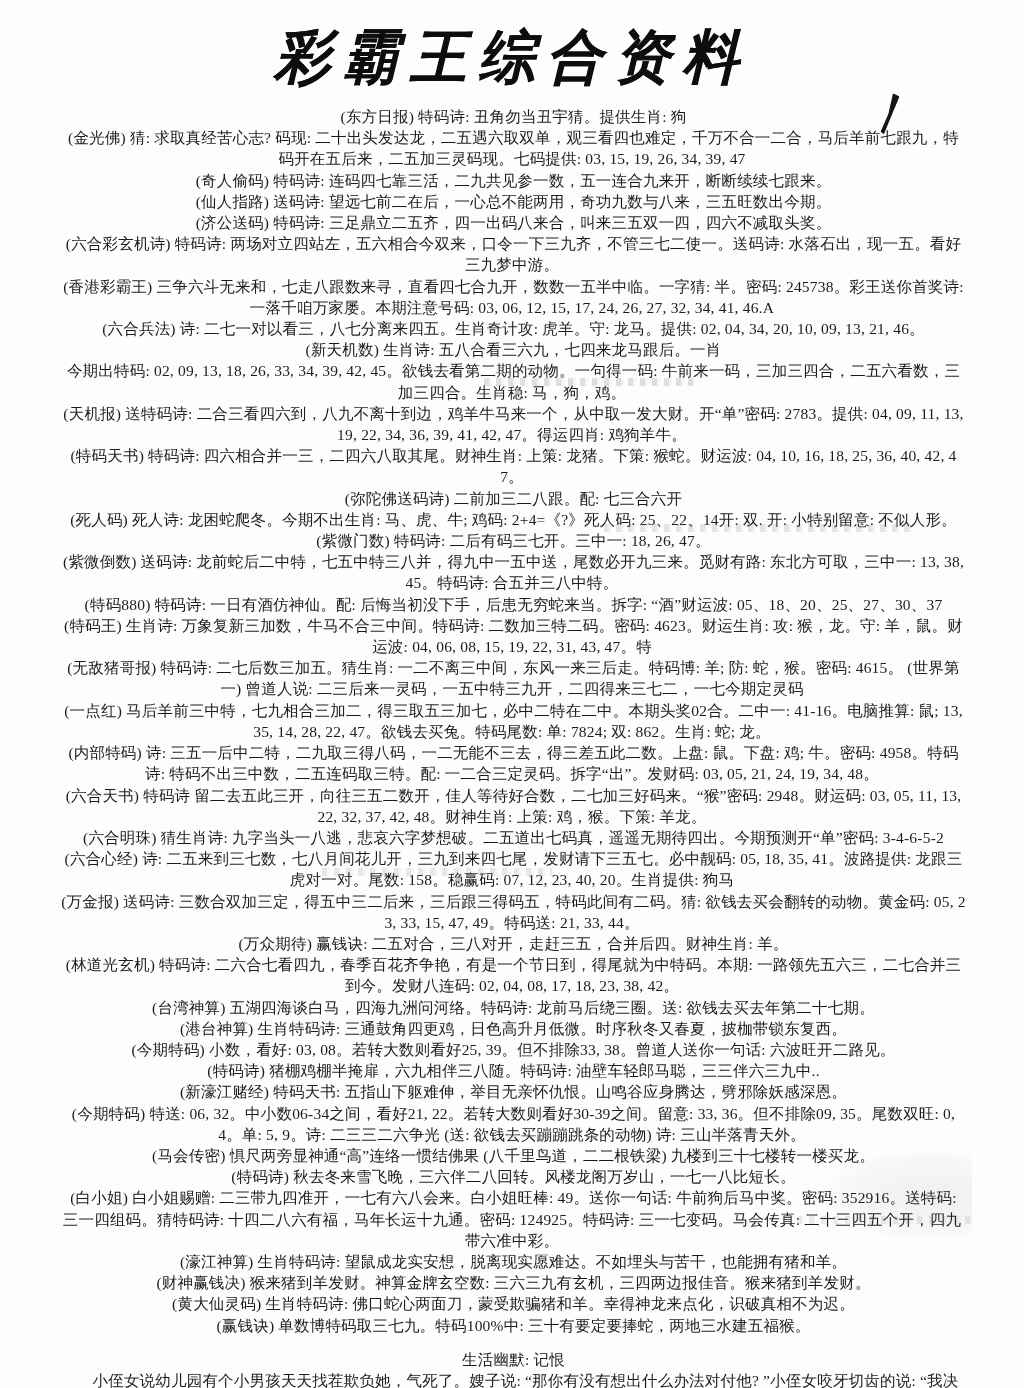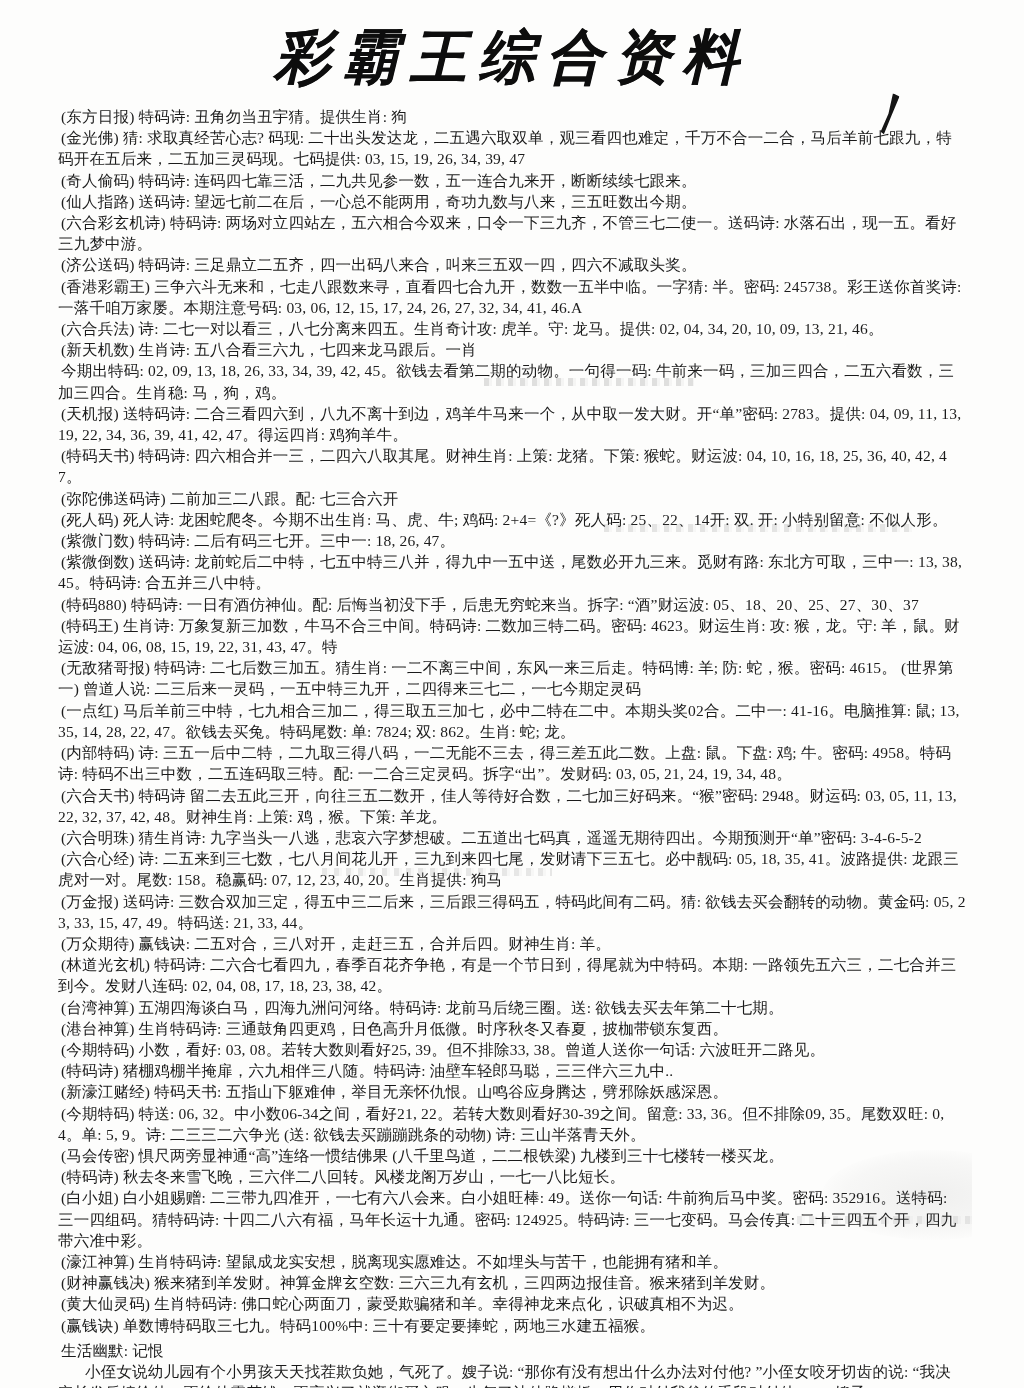--- a/index.html
+++ b/index.html
@@ -25,23 +25,23 @@
     font-style:italic;
   }
   .entries{
     padding:0 6px 0 6px;
     font-size:15.5px;
     line-height:21.2px;
     letter-spacing:0.2px;
     text-align:left;
     word-break:break-all;
   }
-  .entry{margin:0;text-indent:3px;}
+  .entry{margin:0;text-indent:3px;text-align:center;}
   .entry.indent{text-indent:27px;}
-  .entry.label{margin-top:4px;}
+  .entry.label{margin-top:13px;}
   
   .ink-stroke{
     position:absolute;top:93px;left:832px;width:11px;height:42px;
     background:#151515;
     clip-path:polygon(35% 0,100% 4%,70% 55%,45% 100%,10% 96%,40% 50%);
     transform:rotate(14deg);
   }
   .smudge{position:absolute;pointer-events:none;}
   .smudge-dots{
     background:repeating-linear-gradient(90deg,rgba(110,110,110,.38) 0 5px,rgba(160,160,160,.15) 5px 8px,transparent 8px 12px);
@@ -56,22 +56,22 @@
 <body>
 
 <div class="sheet">
   <h1 class="title">彩霸王综合资料</h1>
 
   <div class="entries">
       <p class="entry">(东方日报) 特码诗: 丑角勿当丑宇猜。提供生肖: 狗</p>
       <p class="entry">(金光佛) 猜: 求取真经苦心志? 码现: 二十出头发达龙，二五遇六取双单，观三看四也难定，千万不合一二合，马后羊前七跟九，特码开在五后来，二五加三灵码现。七码提供: 03, 15, 19, 26, 34, 39, 47</p>
       <p class="entry">(奇人偷码) 特码诗: 连码四七靠三活，二九共见参一数，五一连合九来开，断断续续七跟来。</p>
       <p class="entry">(仙人指路) 送码诗: 望远七前二在后，一心总不能两用，奇功九数与八来，三五旺数出今期。</p>
+      <p class="entry">(济公送码) 特码诗: 三足鼎立二五齐，四一出码八来合，叫来三五双一四，四六不减取头奖。</p>
       <p class="entry">(六合彩玄机诗) 特码诗: 两场对立四站左，五六相合今双来，口令一下三九齐，不管三七二使一。送码诗: 水落石出，现一五。看好三九梦中游。</p>
-      <p class="entry">(济公送码) 特码诗: 三足鼎立二五齐，四一出码八来合，叫来三五双一四，四六不减取头奖。</p>
       <p class="entry">(香港彩霸王) 三争六斗无来和，七走八跟数来寻，直看四七合九开，数数一五半中临。一字猜: 半。密码: 245738。彩王送你首奖诗: 一落千咱万家屡。本期注意号码: 03, 06, 12, 15, 17, 24, 26, 27, 32, 34, 41, 46.A</p>
       <p class="entry">(六合兵法) 诗: 二七一对以看三，八七分离来四五。生肖奇计攻: 虎羊。守: 龙马。提供: 02, 04, 34, 20, 10, 09, 13, 21, 46。</p>
       <p class="entry">(新天机数) 生肖诗: 五八合看三六九，七四来龙马跟后。一肖</p>
       <p class="entry">今期出特码: 02, 09, 13, 18, 26, 33, 34, 39, 42, 45。欲钱去看第二期的动物。一句得一码: 牛前来一码，三加三四合，二五六看数，三加三四合。生肖稳: 马，狗，鸡。</p>
       <p class="entry">(天机报) 送特码诗: 二合三看四六到，八九不离十到边，鸡羊牛马来一个，从中取一发大财。开“单”密码: 2783。提供: 04, 09, 11, 13, 19, 22, 34, 36, 39, 41, 42, 47。得运四肖: 鸡狗羊牛。</p>
       <p class="entry">(特码天书) 特码诗: 四六相合并一三，二四六八取其尾。财神生肖: 上策: 龙猪。下策: 猴蛇。财运波: 04, 10, 16, 18, 25, 36, 40, 42, 47。</p>
       <p class="entry">(弥陀佛送码诗) 二前加三二八跟。配: 七三合六开</p>
       <p class="entry">(死人码) 死人诗: 龙困蛇爬冬。今期不出生肖: 马、虎、牛; 鸡码: 2+4=《?》死人码: 25、22、14开: 双. 开: 小特别留意: 不似人形。</p>
       <p class="entry">(紫微门数) 特码诗: 二后有码三七开。三中一: 18, 26, 47。</p>
       <p class="entry">(紫微倒数) 送码诗: 龙前蛇后二中特，七五中特三八并，得九中一五中送，尾数必开九三来。觅财有路: 东北方可取，三中一: 13, 38, 45。特码诗: 合五并三八中特。</p>

